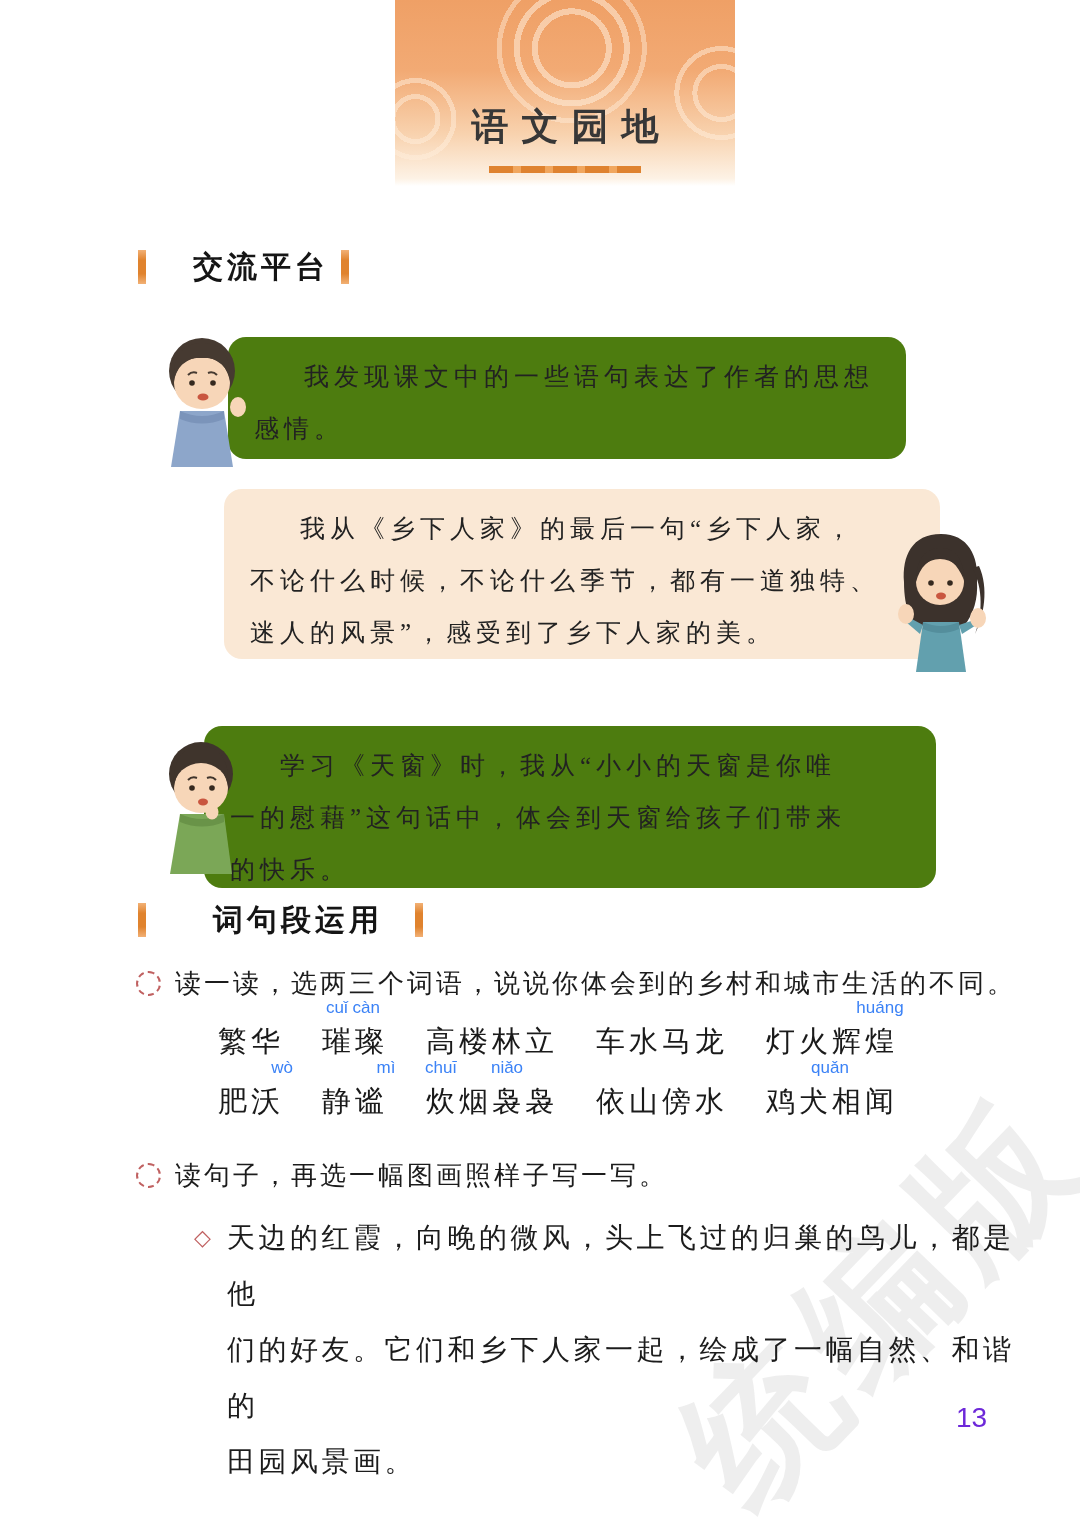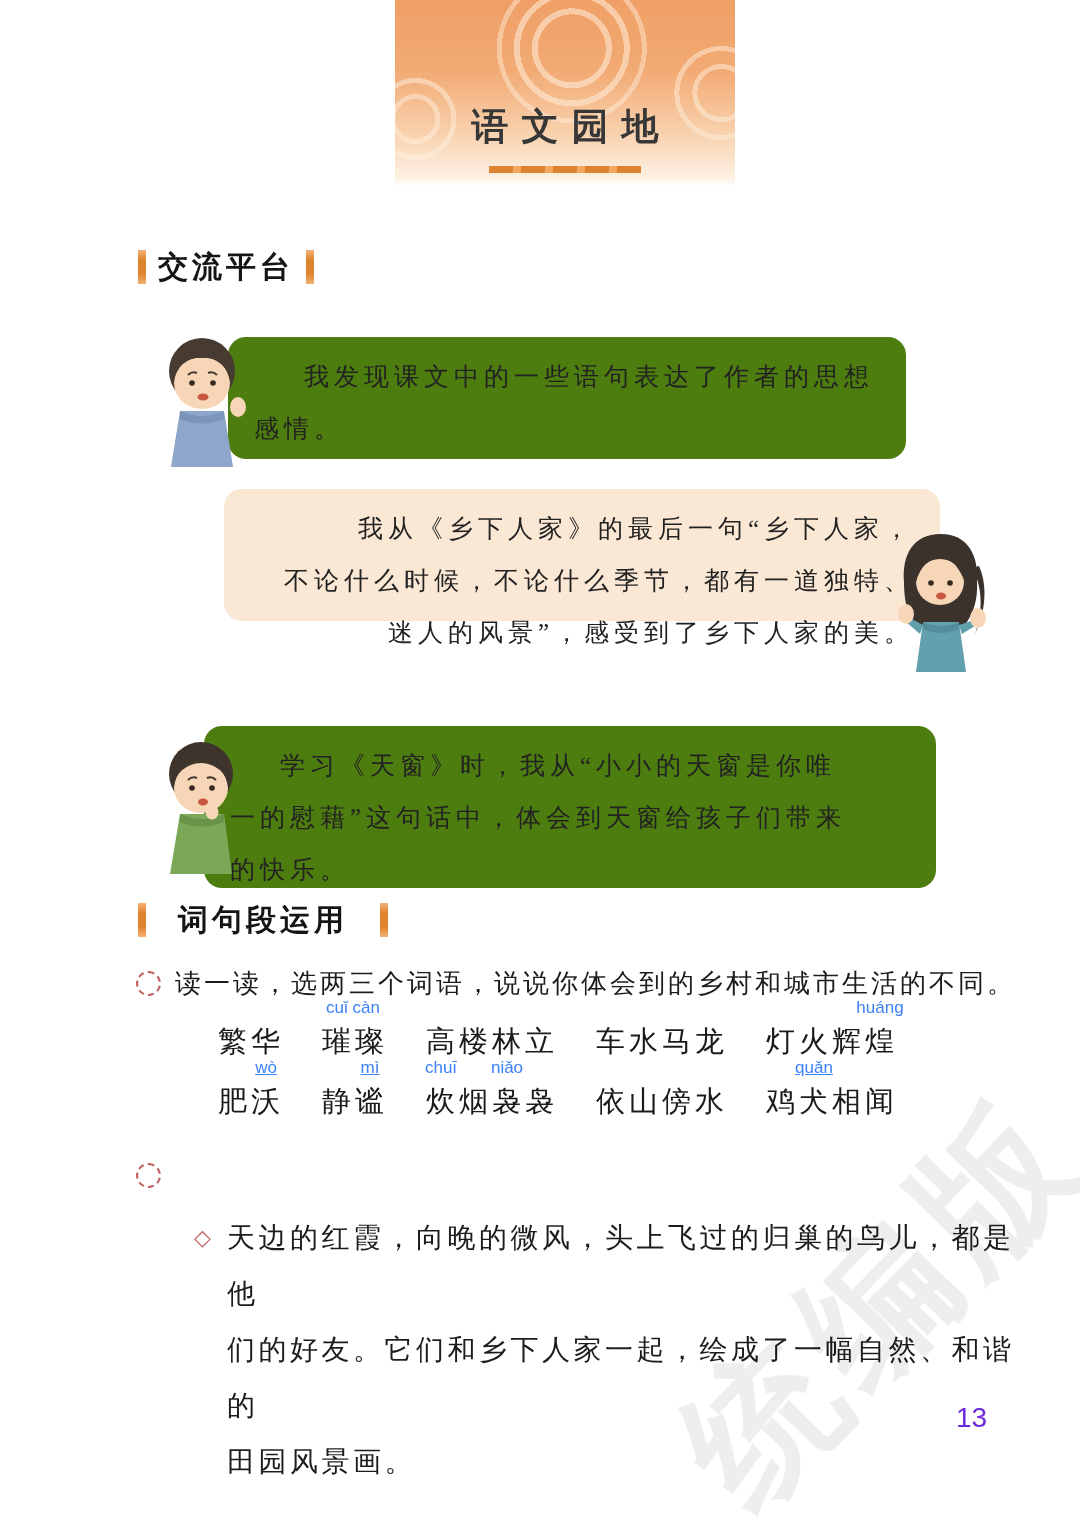--- a/index.html
+++ b/index.html
@@ -34,21 +34,21 @@
   }
   .banner-underline{
     position:absolute;left:50%;top:166px;width:152px;height:7px;transform:translateX(-50%);
     background:repeating-linear-gradient(90deg,#df8330 0 24px,#f1a75e 24px 32px);
   }
   
   .sec-header{position:absolute;display:flex;align-items:center;gap:12px;}
   .sec-bar{width:8px;height:34px;background:linear-gradient(180deg,#f2b176 0%,#e0832e 30%,#e0832e 70%,#f2b176 100%);}
   .sec-title{
     font-family:"Liberation Sans", sans-serif;font-weight:700;
-    font-size:30px;letter-spacing:4px;color:#151515;line-height:34px;
+    font-size:30px;letter-spacing:4px;color:#151515;line-height:34px;margin-left:35px;
   }
   
   .bubble{position:absolute;border-radius:18px;}
   .bubble.light{background:#4d7c0f;}
   .bubble.mid{background:#fae8d5;}
   .bubble-text{
     padding:14px 26px 0 26px;font-size:25px;letter-spacing:5px;line-height:52px;
     text-indent:2em;white-space:pre-line;color:#222;
   }
   .avatar{position:absolute;}
@@ -60,21 +60,21 @@
   }
   .task-text{font-size:26px;letter-spacing:3px;color:#1c1c1c;line-height:40px;}
   .word-row{position:absolute;left:218px;display:flex;gap:38px;}
   .word{position:relative;padding-top:24px;font-size:29px;letter-spacing:4px;color:#1a1a1a;white-space:nowrap;}
   .py{
     position:absolute;top:0;transform:translateX(-50%);white-space:nowrap;
     font-family:"Liberation Sans", sans-serif;font-size:17px;color:#3b82f6;letter-spacing:0;
   }
   .py-s2{left:31px;}
   .py-c1{left:15px;}
-  .py-c2{left:48px;text-decoration:underline;}
+  .py-c2{left:64px;}
   .py-c3{left:81px;}
   .py-c4{left:114px;}
   .example{position:absolute;display:flex;gap:16px;align-items:flex-start;}
   .diamond{color:#c06161;font-size:22px;line-height:56px;flex:0 0 auto;}
   .example-text{
     width:800px;font-size:28px;letter-spacing:3.5px;line-height:56px;
     white-space:pre-line;color:#1c1c1c;
   }
   .page-number{position:absolute;left:956px;top:1402px;font-size:28px;color:#6d28d9;font-family:"Liberation Sans", sans-serif;}
 </style>
@@ -109,21 +109,21 @@
       <circle cx="42" cy="52" r="2.8" fill="#35291f"></circle>
       <circle cx="63" cy="52" r="2.8" fill="#35291f"></circle>
       <path d="M38 44 q4 -4 9 -2" stroke="#463a31" stroke-width="2" fill="none"></path>
       <path d="M58 42 q5 -2 9 2" stroke="#463a31" stroke-width="2" fill="none"></path>
       <ellipse cx="53" cy="66" rx="5.5" ry="3.6" fill="#c9563f"></ellipse>
       <path d="M30 80 L74 80 L83 136 L21 136 Z" fill="#8da6ca"></path>
       <path d="M30 80 Q52 90 74 80 L74 88 Q52 97 30 88 Z" fill="#7b94ba"></path>
       <ellipse cx="88" cy="76" rx="8" ry="10" fill="#f7d6b8"></ellipse>
     </svg>
 
-    <div class="bubble mid" style="left:224px;top:489px;width:716px;height:132px;text-align:right;">
+    <div class="bubble mid" style="left:224px;top:489px;width:716px;height:170px;">
       <div class="bubble-text">我从《乡下人家》的最后一句“乡下人家，
 不论什么时候，不论什么季节，都有一道独特、
 迷人的风景”，感受到了乡下人家的美。</div>
     </div>
     <svg class="avatar" style="left:882px;top:526px;" width="118" height="148" viewBox="0 0 118 148">
       <path d="M59 8 C30 8 20 30 22 56 C22 84 30 96 37 100 L82 100 C92 88 96 72 95 56 C97 30 86 8 59 8 Z" fill="#3c322c"></path>
       <path d="M90 42 C102 62 100 90 93 108 C102 90 107 62 97 40 Z" fill="#3c322c"></path>
       <ellipse cx="58" cy="56" rx="24" ry="23" fill="#f7d6b8"></ellipse>
       <path d="M34 56 C34 30 46 22 58 22 C73 22 82 32 82 54 C75 37 67 32 58 32 C47 32 38 41 34 56 Z" fill="#3c322c"></path>
       <circle cx="49" cy="57" r="2.8" fill="#35291f"></circle>
@@ -205,20 +205,21 @@
         <span>依山傍水</span>
       </span>
       <span class="word">
         <span class="py py-c2">quǎn</span>
         <span>鸡犬相闻</span>
       </span>
     </div>
 
     <div class="task" style="left:136px;top:1156px;width:900px;">
       <span class="dashed-circle"></span>
+      <span class="task-text">读句子，再选一幅图画照样子写一写。</span>
     </div>
 
     <div class="example" style="left:194px;top:1210px;">
       <span class="diamond">◇</span>
       <span class="example-text">天边的红霞，向晚的微风，头上飞过的归巢的鸟儿，都是他
 们的好友。它们和乡下人家一起，绘成了一幅自然、和谐的
 田园风景画。</span>
     </div>
 
     <div class="page-number">13</div>

